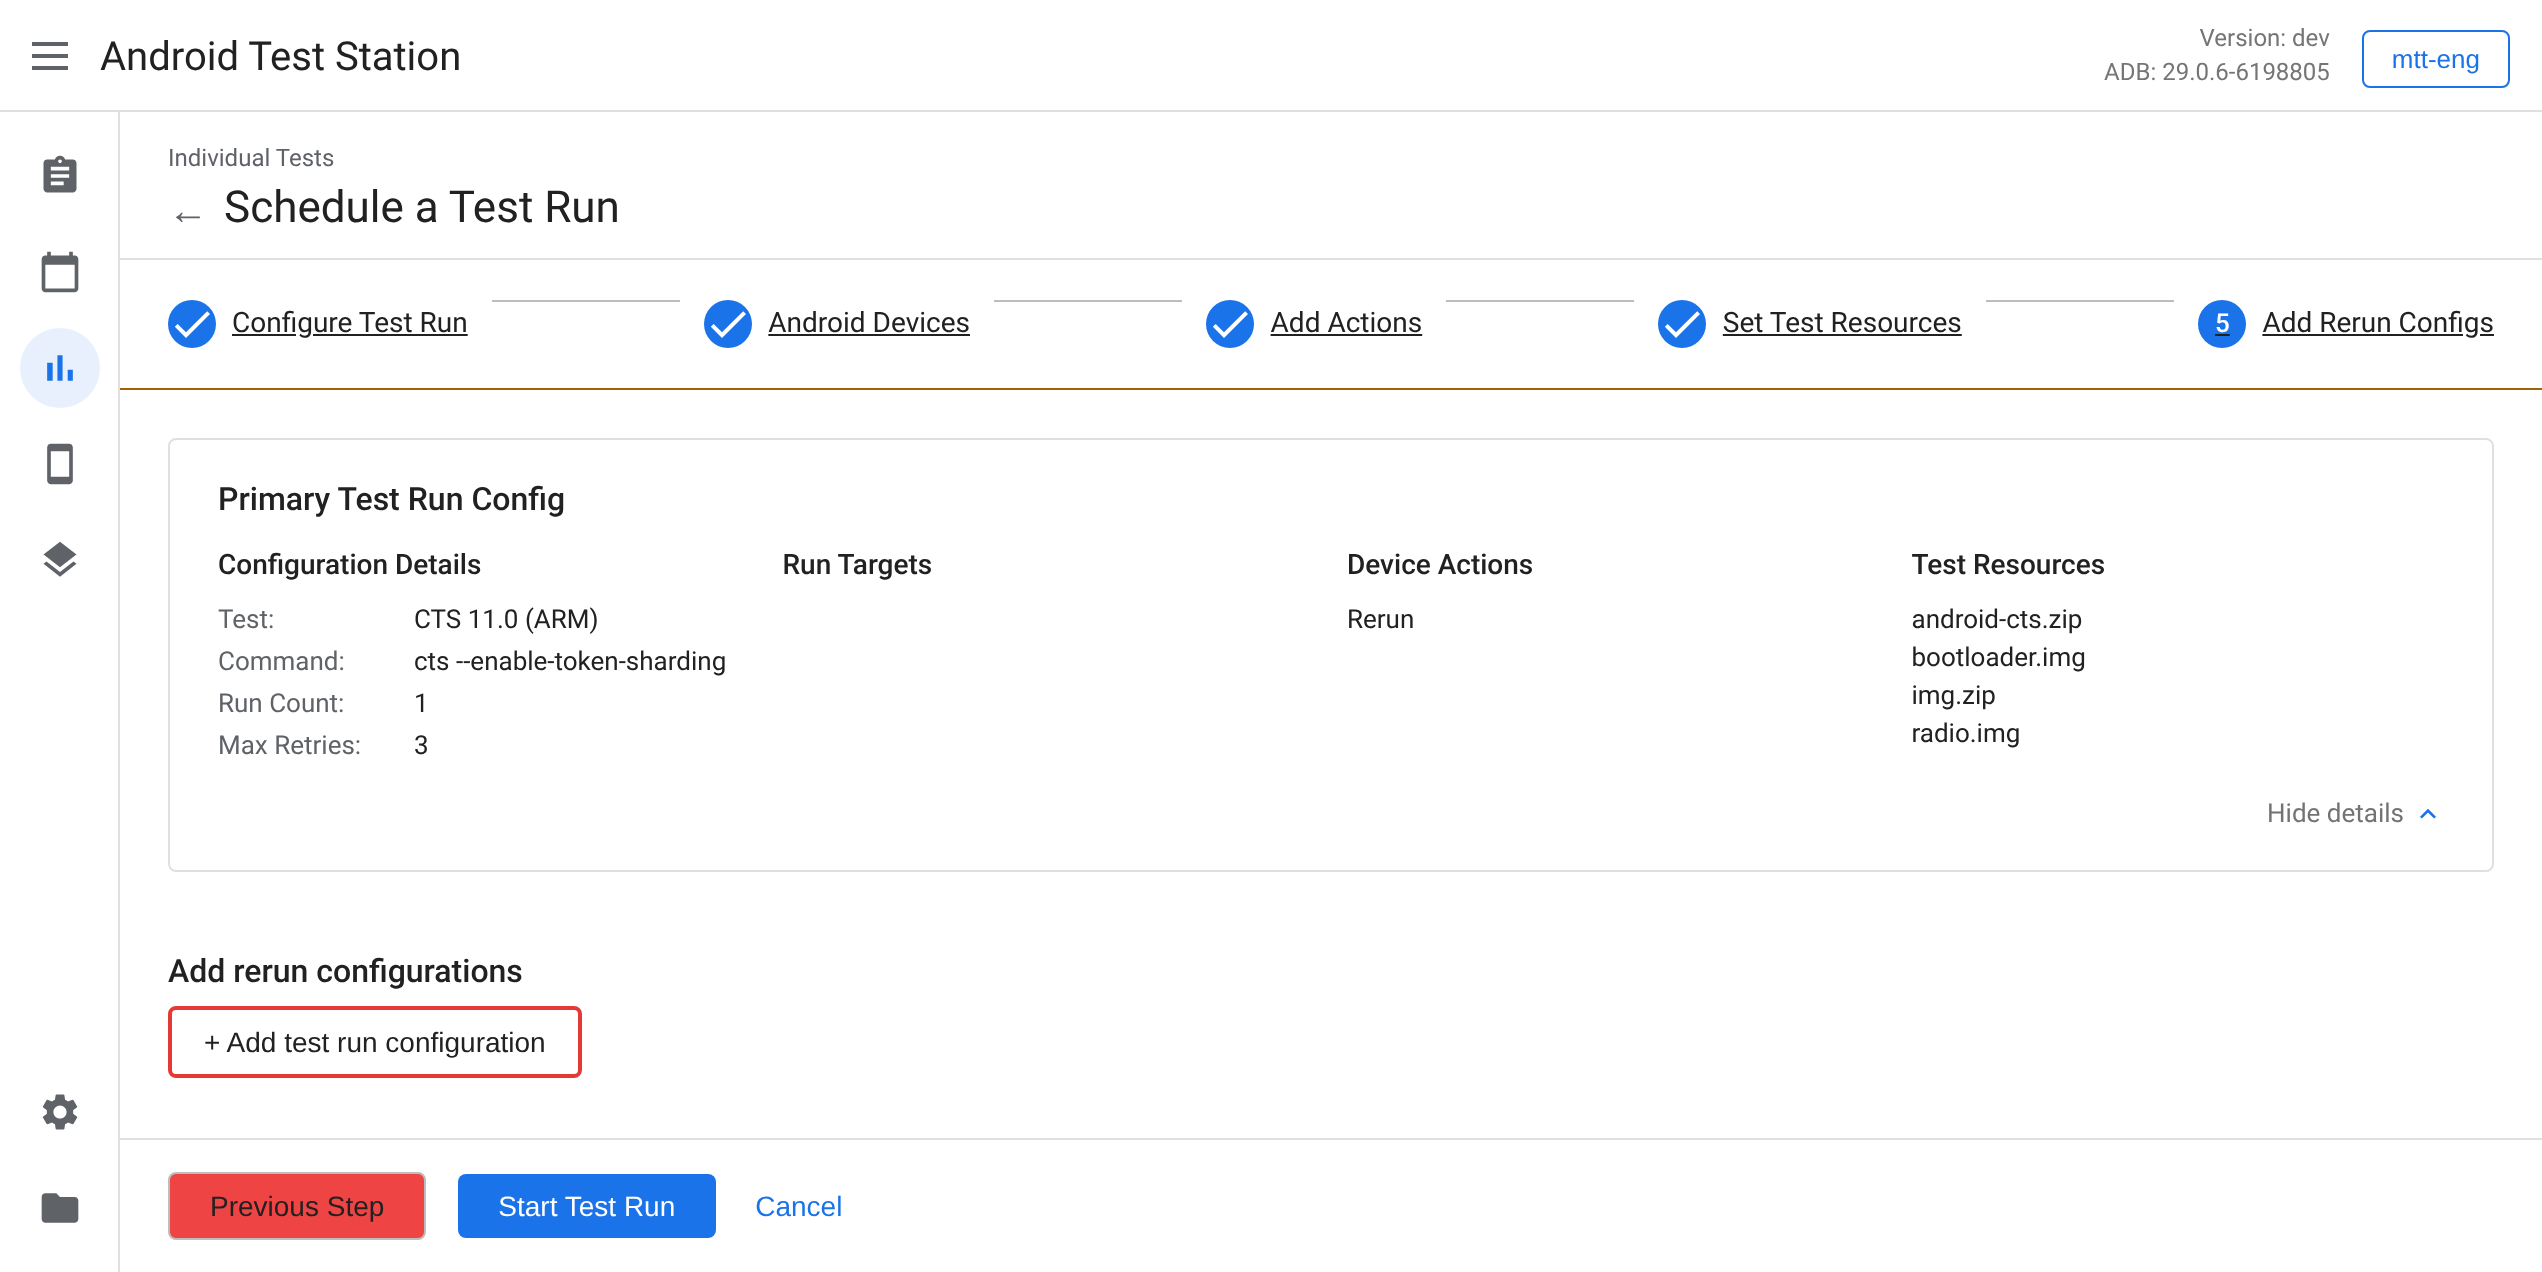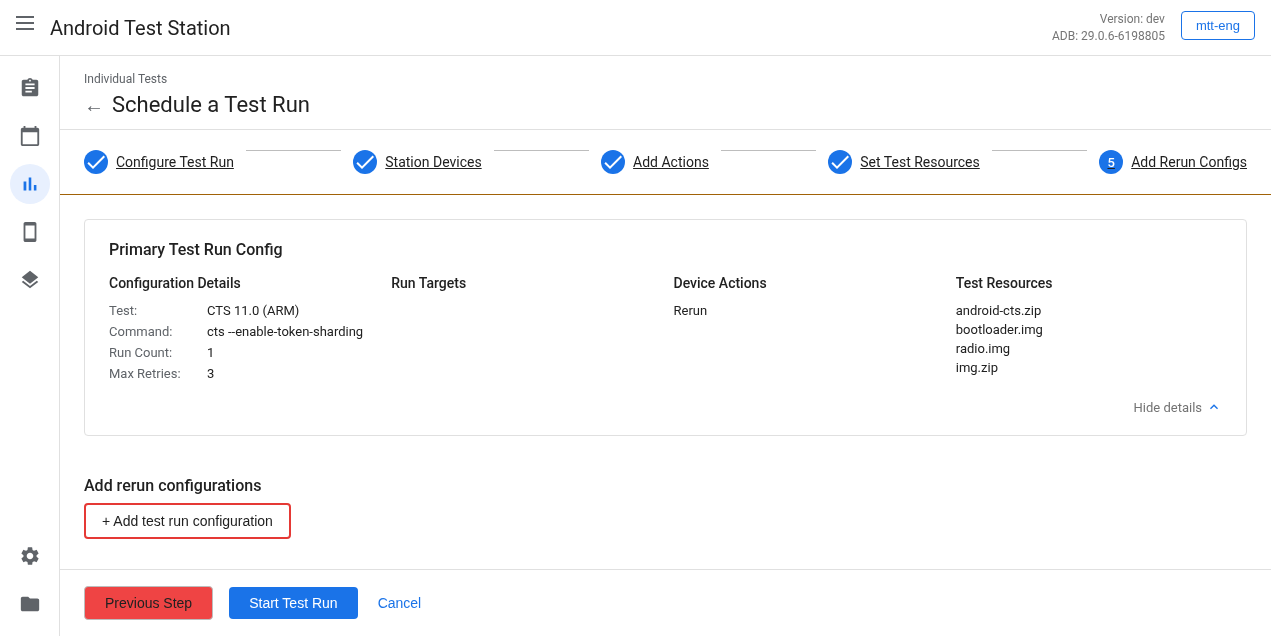--- a/index.html
+++ b/index.html
@@ -4,23 +4,23 @@
   <style>
     * { box-sizing: border-box; margin: 0; padding: 0; }
     body { font-family: Roboto, Arial, sans-serif; font-size: 14px; color: #212121; background: #fff; display: flex; flex-direction: column; height: 636px; overflow: hidden; }
 
     
     .topbar {
       display: flex; align-items: center; justify-content: space-between;
       padding: 0 16px; height: 56px; border-bottom: 1px solid #e0e0e0;
       flex-shrink: 0;
     }
-    .topbar-left { display: flex; gap: 16px; }
+    .topbar-left { display: flex; align-items: center; gap: 16px; }
     .topbar-title { font-size: 20px; font-weight: 400; color: #212121; }
-    .topbar-right { display: flex; align-items: flex-start; gap: 16px; }
+    .topbar-right { display: flex; align-items: flex-end; gap: 16px; }
     .version-info { text-align: right; font-size: 12px; color: #757575; line-height: 1.4; }
     .profile-badge {
       border: 1px solid #1a73e8; color: #1a73e8; padding: 6px 14px;
       border-radius: 4px; font-size: 13px; cursor: pointer;
       background: #fff;
     }
     .hamburger-icon { display: flex; flex-direction: column; gap: 4px; cursor: pointer; }
     .hamburger-icon span { display: block; width: 18px; height: 2px; background: #5f6368; }
 
     
@@ -203,21 +203,21 @@
         <span class="step-label">Configure Test Run</span>
       </div>
       <div class="step-connector"></div>
 
       <div class="step">
         <div class="step-circle done">
           <svg class="check-svg" viewBox="0 0 24 24" fill="white">
               <path d="M9 16.17L4.83 12l-1.42 1.41L9 19 21 7l-1.41-1.41z"></path>
             </svg>
         </div>
-        <span class="step-label">Station Devices</span>
+        <span class="step-label">Android Devices</span>
       </div>
       <div class="step-connector"></div>
 
       <div class="step">
         <div class="step-circle done">
           <svg class="check-svg" viewBox="0 0 24 24" fill="white">
               <path d="M9 16.17L4.83 12l-1.42 1.41L9 19 21 7l-1.41-1.41z"></path>
             </svg>
         </div>
         <span class="step-label">Add Actions</span>
@@ -273,22 +273,22 @@
 
           <div>
             <div class="detail-section-title">Device Actions</div>
             <div class="detail-item">Rerun</div>
           </div>
 
           <div>
             <div class="detail-section-title">Test Resources</div>
             <div class="detail-item">android-cts.zip</div>
             <div class="detail-item">bootloader.img</div>
+            <div class="detail-item">img.zip</div>
             <div class="detail-item">radio.img</div>
-            <div class="detail-item">img.zip</div>
           </div>
         </div>
 
         <div class="hide-details-btn">
           <span>Hide details</span>
           <svg width="16" height="16" viewBox="0 0 24 24" fill="#1a73e8">
               <path d="M7.41 15.41L12 10.83l4.59 4.58L18 14l-6-6-6 6z"></path>
             </svg>
         </div>
       </div>

